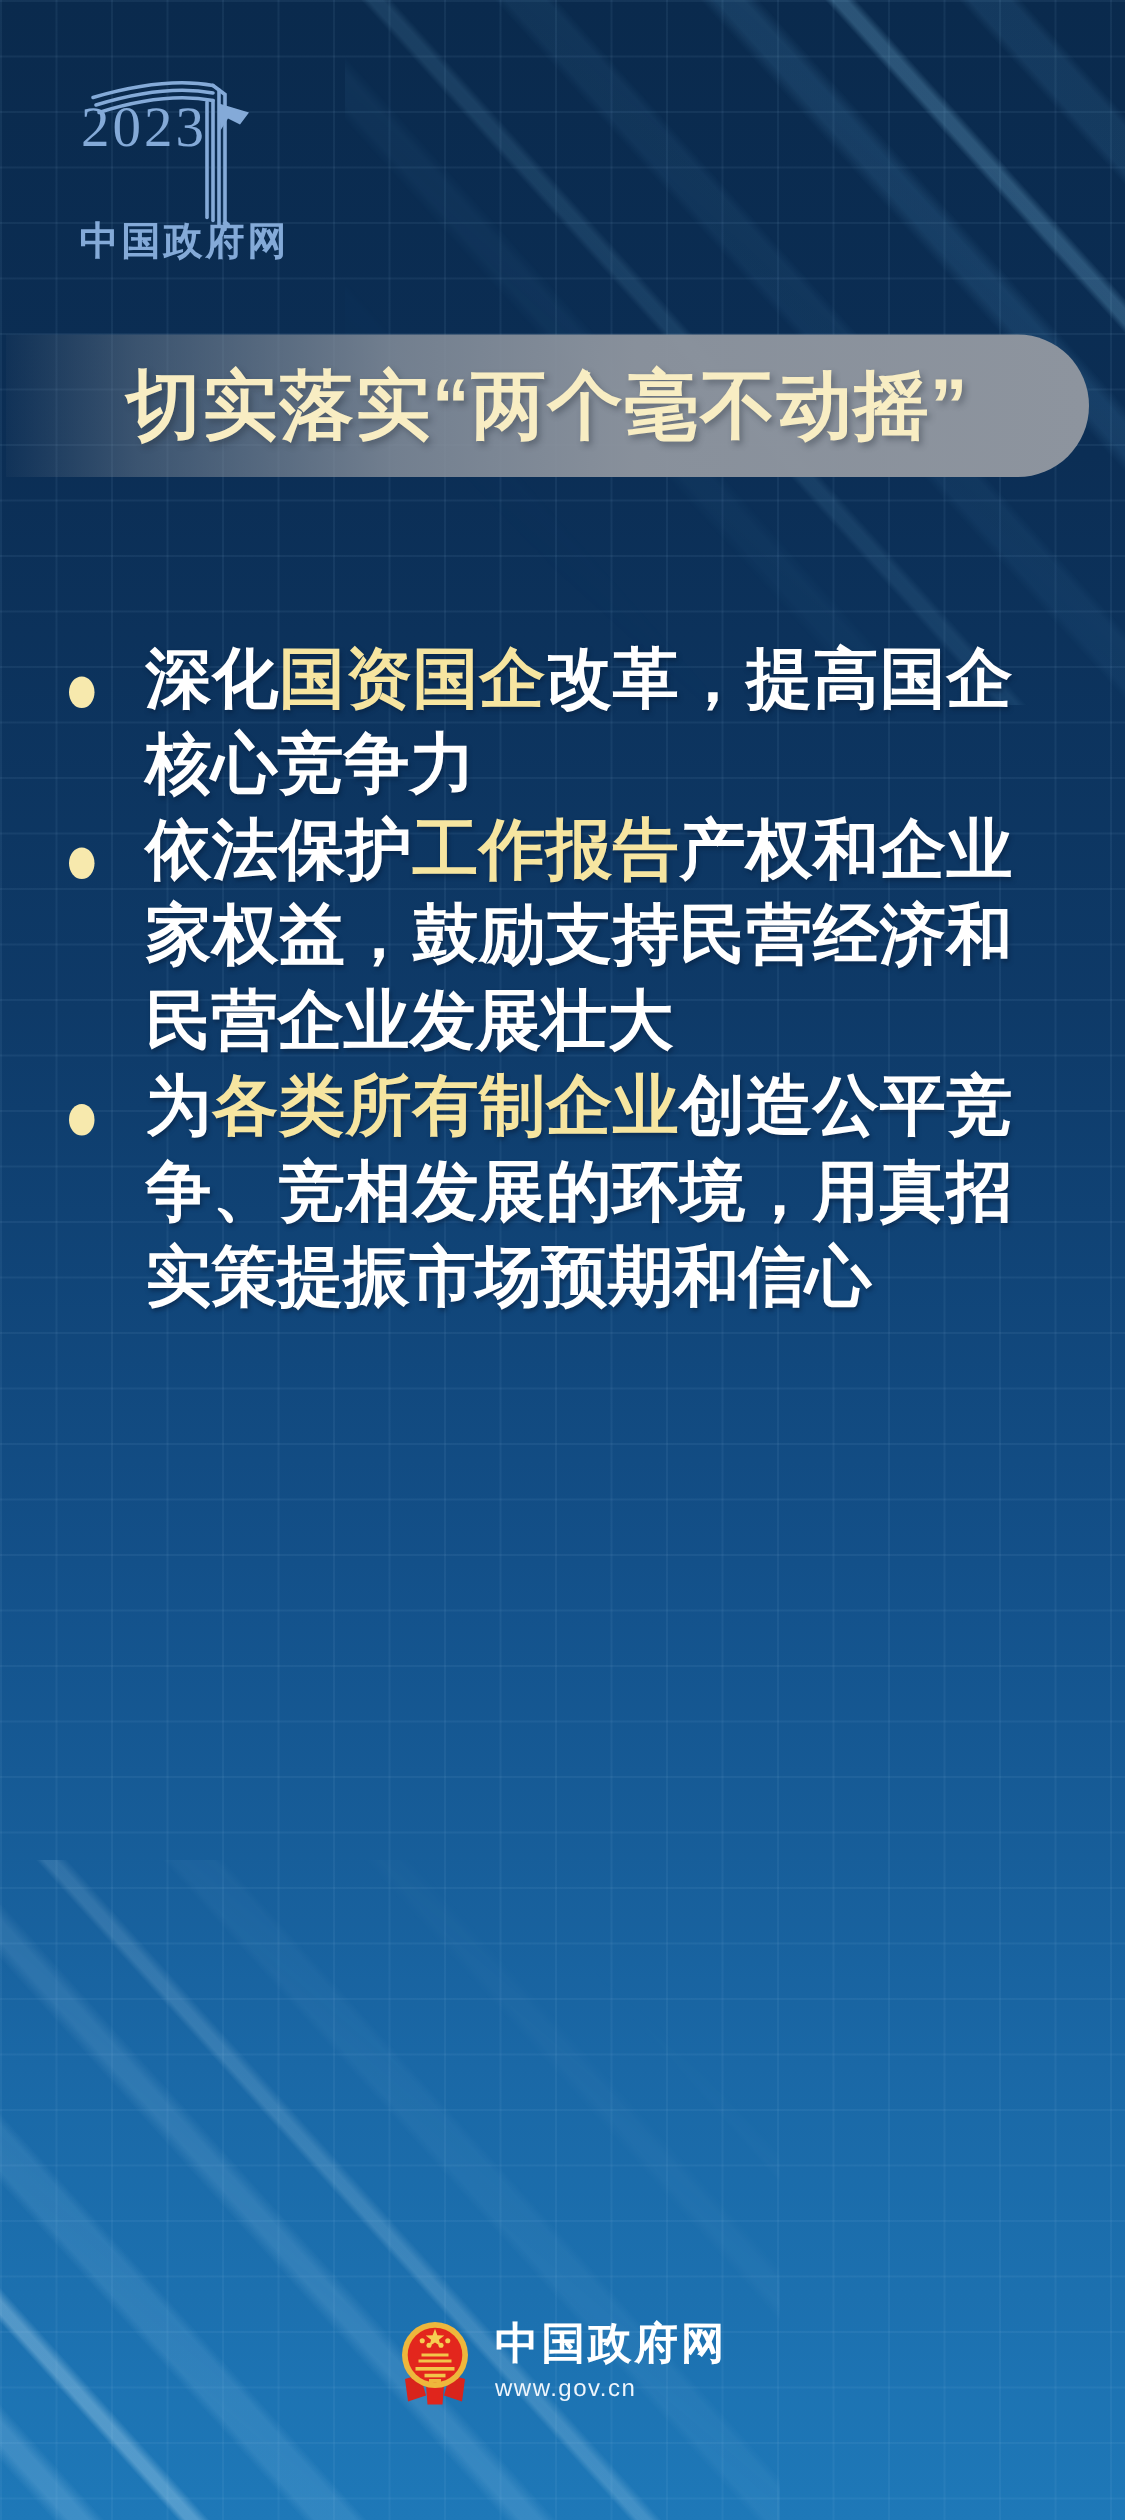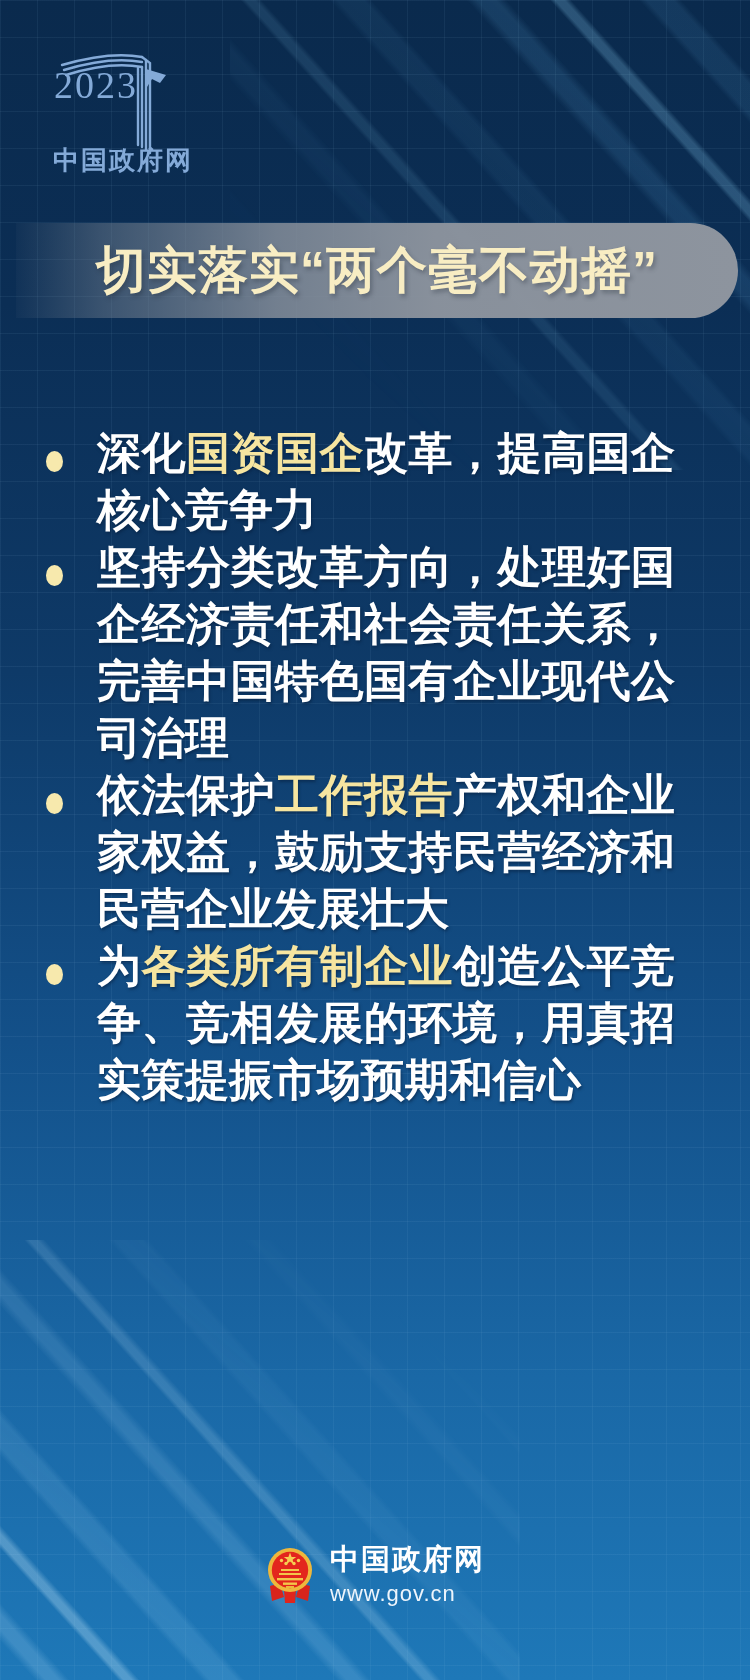--- a/index.html
+++ b/index.html
@@ -40,21 +40,21 @@
   
   .logo{position:absolute;left:50px;top:41px;width:180px;height:150px;color:#84aad8;}
   .logo svg{position:absolute;left:0;top:0;}
   .logo-year{position:absolute;left:4px;top:22px;font-family:"Liberation Serif",serif;
     font-size:38px;letter-spacing:2px;font-weight:400;}
   .logo-gov{position:absolute;left:3px;top:54px;font-size:42px;font-weight:700;letter-spacing:5px;}
   .logo-report{position:absolute;left:3px;top:102px;font-size:26px;font-weight:700;letter-spacing:2px;}
 
   
   .title-banner{
-    position:absolute;left:16px;top:223px;width:722px;height:95px;
+    position:absolute;left:4px;top:223px;width:722px;height:95px;
     border-radius:0 48px 48px 0;
     background:linear-gradient(90deg,
       rgba(125,135,150,0.05) 0%, rgba(130,140,152,0.40) 12%,
       rgba(137,145,156,0.82) 36%, rgba(141,148,158,0.96) 58%, #8d949e 100%);
     display:flex;align-items:center;justify-content:center;
   }
   .title-banner h1{
     margin:0;font-size:50px;font-weight:700;color:#f8edc3;white-space:nowrap;
     letter-spacing:1px;text-shadow:2px 3px 4px rgba(35,42,55,0.35);
   }
@@ -73,21 +73,21 @@
   }
   ul.points .hl{color:#f6e5a0;}
 
   
   .footer{
     position:absolute;left:0;top:1544px;width:750px;
     display:flex;justify-content:center;align-items:center;gap:66px;color:#ffffff;
   }
   .footer-group{display:flex;align-items:center;gap:15px;}
   .footer-name{font-size:29px;font-weight:700;letter-spacing:2px;line-height:1.1;}
-  .footer-sub{font-size:22px;letter-spacing:1px;margin-top:5px;color:#eef5fc;}
+  .footer-sub{font-size:16px;letter-spacing:1px;margin-top:5px;color:#eef5fc;}
   .footer-sub.serif{font-family:"Liberation Serif",serif;font-size:18px;letter-spacing:0;}
 </style>
 </head>
 <body>
 
 <div class="poster">
   <div class="grid-overlay"></div>
   <div class="streaks streaks-tr"></div>
   <div class="streaks streaks-bl"></div>
 
@@ -107,21 +107,20 @@
     <div class="logo-year">2023</div>
     <div class="logo-report">中国政府网</div>
   </header>
 
   <div class="title-banner">
     <h1>切实落实“两个毫不动摇”</h1>
   </div>
 
   <ul class="points">
       <li><span>深化</span><span class="hl">国资国企</span><span>改革，提高国企核心竞争力</span></li>
-      <li><span>坚持分类改革方向，处理好国企经济责任和社会责任关系，完善中国特色国有企业现代公司治理</span></li>
       <li><span>依法保护</span><span class="hl">工作报告</span><span>产权和企业家权益，鼓励支持民营经济和民营企业发展壮大</span></li>
       <li><span>为</span><span class="hl">各类所有制企业</span><span>创造公平竞争、竞相发展的环境，用真招实策提振市场预期和信心</span></li>
     </ul>
 
   <footer class="footer">
     <div class="footer-group">
       <svg width="50" height="62" viewBox="0 0 50 62">
         <polygon points="5,42 15,39 19,53 7,57" fill="#d8241c"></polygon>
         <polygon points="45,42 35,39 31,53 43,57" fill="#d8241c"></polygon>
         <polygon points="19,46 31,46 30,59 20,59" fill="#e0251c"></polygon>

